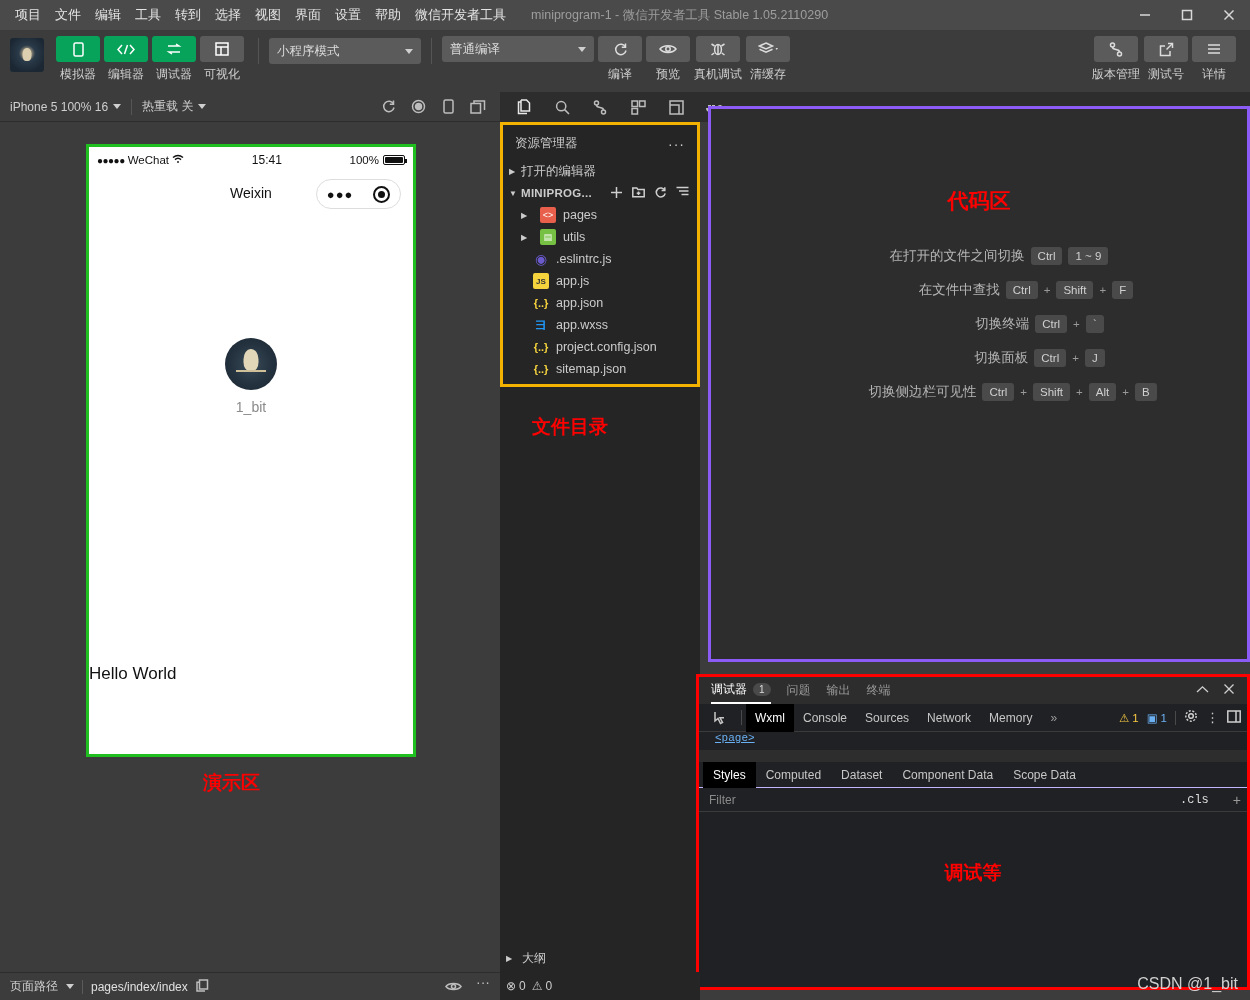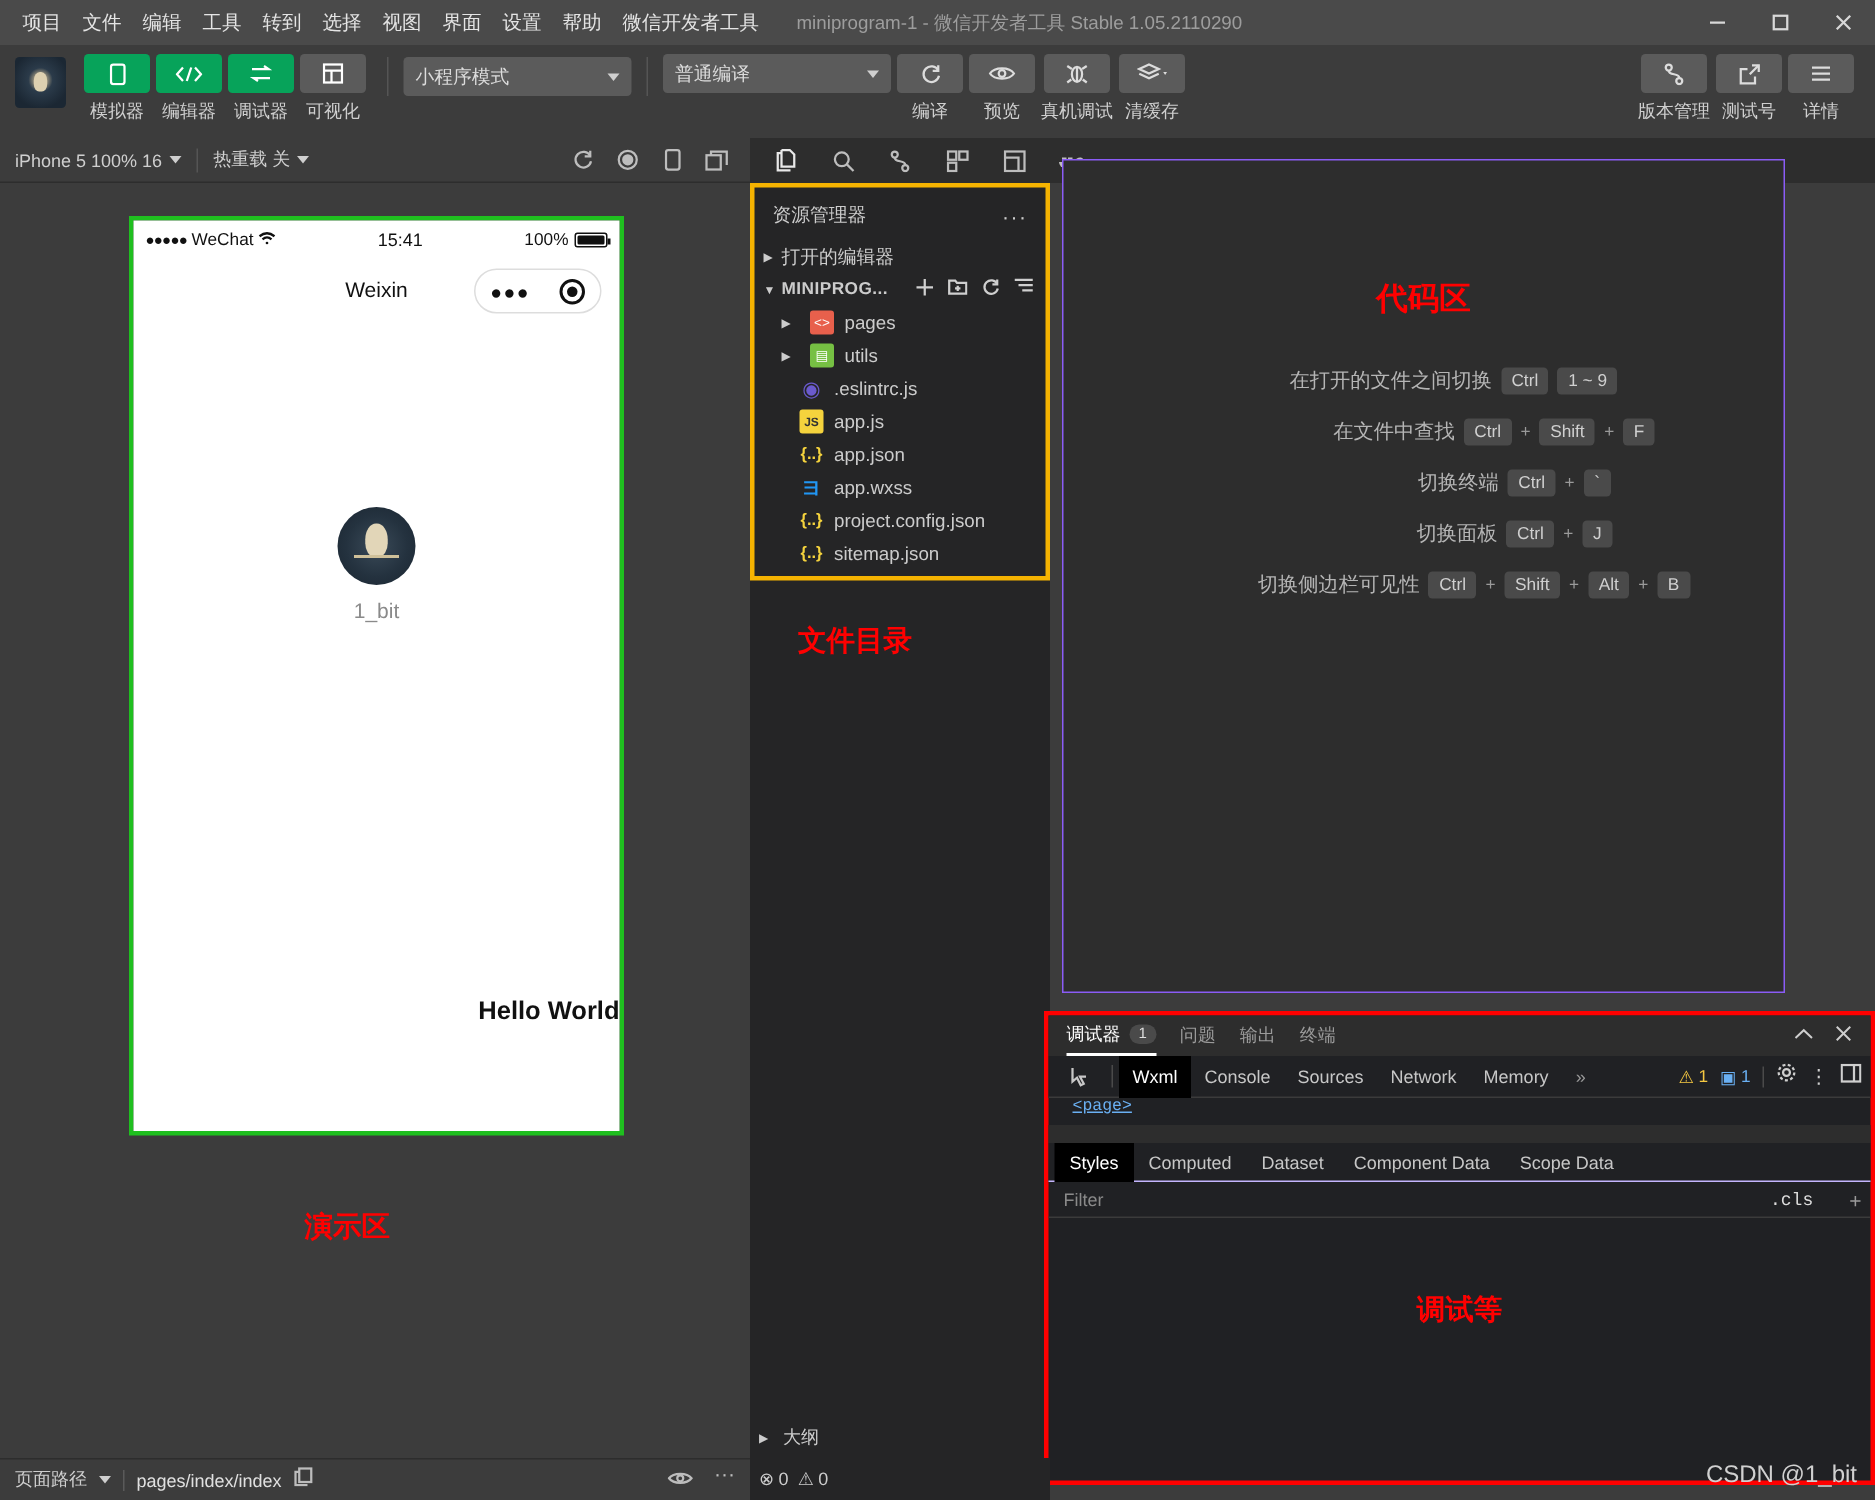--- a/index.html
+++ b/index.html
@@ -135,21 +135,21 @@
   }
   .avatar::before{
     content:""; position:absolute; left:50%; top:22%; transform:translateX(-50%);
     width:15px;height:22px;background:#e2d6b8;border-radius:48% 48% 40% 40%;
   }
   .avatar::after{
     content:""; position:absolute; left:50%; top:62%; transform:translateX(-50%);
     width:30px;height:2px;background:#cfc099;
   }
   .username { margin-top:9px; font-size:14px; color:#8a8a8a; }
-  .hello { position:absolute; top:451px; left:0; right:0; text-align:right; font-size:17px; color:#111;font-weight:bold; }
+  .hello { position:absolute; top:451px; left:0; right:0; text-align:left; font-size:17px; color:#111; }
 
   .anno { color:#ff0000; font-size:19px; font-weight:bold; position:absolute; }
 
   
   .explorer-col {
     position:absolute; top:122px; left:500px; width:200px; height:850px; background:#252526;
   }
   .explorer-box {
     position:absolute; top:0; left:0; width:200px; height:265px;
     border:3px solid #f5b301; background:#252526;
@@ -174,22 +174,22 @@
   .fico.wxss { color:#2196f3; font-size:13px; font-weight:bold;}
   .fico.eslint { color:#6a5acd; font-size:14px;}
 
   .outline-bar {
     position:absolute; bottom:0; left:0; width:200px; height:28px;
     display:flex; align-items:center; color:#cccccc; font-size:12px; padding-left:6px; gap:4px;
   }
 
   
   .code-area {
-    position:absolute; top:106px; left:708px; width:482px; height:556px;
-    border:1px solid #8b5cf6; background:#2d2d2d;
+    position:absolute; top:106px; left:708px; width:542px; height:556px;
+    border:3px solid #8b5cf6; background:#2d2d2d;
   }
   .code-title { text-align:center; margin-top:78px; color:#ff0000; font-size:21px; font-weight:bold; }
   .shortcuts { margin-top:32px; }
   .sc-row {
     display:flex; align-items:center; justify-content:center; margin-bottom:16px; gap:6px;
   }
   .sc-label { color:#b5b5b5; font-size:13.5px; text-align:right; width:175px; }
   .key {
     background:#4a4a4a; color:#d0d0d0; font-size:11.5px; padding:3px 7px; border-radius:3px;
     font-family:"Liberation Sans", sans-serif; min-width:18px; text-align:center;
@@ -541,21 +541,21 @@
             <span class="cap-target"></span>
           </div>
         </div>
         <div class="page-body">
           <div class="avatar"></div>
           <div class="username">1_bit</div>
           <div class="hello">Hello World</div>
         </div>
       </div>
     </div>
-    <div class="anno" style="left:203px; top:648px;margin-top:35px;">演示区</div>
+    <div class="anno" style="left:203px; top:648px;">演示区</div>
   </div>
 
   <div class="explorer-col">
     <div class="explorer-box">
       <div class="exp-head">
         <span class="exp-title">资源管理器</span>
         <span class="dots3">···</span>
       </div>
       <div class="exp-row">
         <span class="arrow">▶</span>

